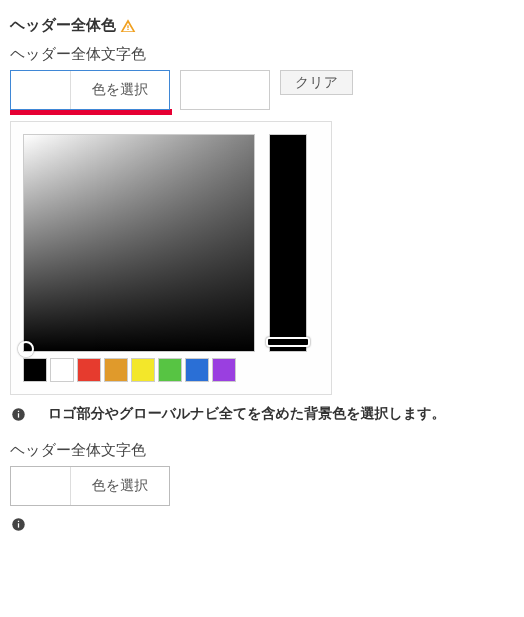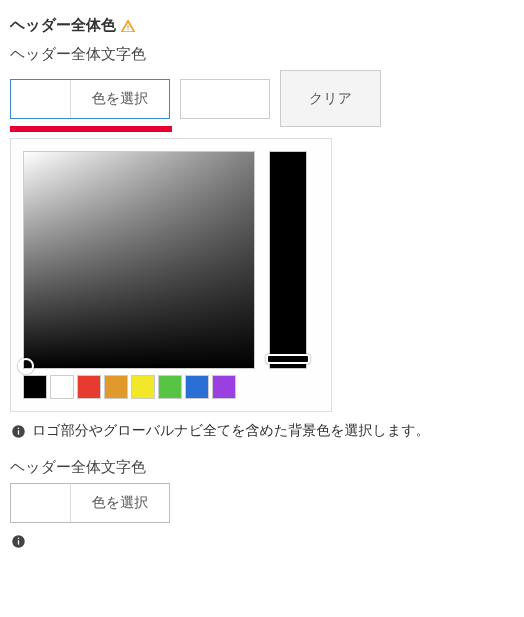--- a/index.html
+++ b/index.html
@@ -26,21 +26,21 @@
     align-items: center; justify-content: center;
   }
   .warn-icon svg { width: 16px; height: 16px; }
   .field-label {
     font-size: 15px;
     color: #444;
     margin-bottom: 6px;
   }
   .color-row {
     display: flex;
-    align-items: center;
+    align-items: flex-start;
     gap: 10px;
     margin-bottom: 0;
   }
   .color-select-btn {
     display: flex;
     align-items: stretch;
     border: 1px solid #bbb;
     background: #fff;
     height: 40px;
     min-width: 160px;
@@ -66,22 +66,22 @@
   .color-text-input {
     border: 1px solid #ccc;
     height: 40px;
     width: 90px;
     padding: 4px 8px;
     font-size: 14px;
   }
   .clear-btn {
     border: 1px solid #ccc;
     background: #f4f4f4;
-    height: 57px;
-    padding: 0 28px;
+    height: 25px;
+    padding: 0 14px;
     font-size: 14px;
     color: #555;
     cursor: pointer;
   }
   .red-underline {
     height: 6px;
     background: #e60033;
     width: 162px;
     margin-top: -1px;
     margin-bottom: 6px;
@@ -147,21 +147,22 @@
     width: 24px; height: 24px;
     border: 1px solid #ccc;
     cursor: pointer;
   }
   .help-line {
     margin: 10px 0 18px 0;
     font-size: 14px;
     color: #333;
     display: flex;
     align-items: center;
-    gap: 6px;
+    gap: 22px;
+    font-weight: bold;
   }
   .info-icon {
     display: inline-flex;
     width: 16px; height: 16px;
     align-items: center; justify-content: center;
     flex-shrink: 0;
   }
   .info-icon svg { width: 15px; height: 15px; }
   .group2 { }
 </style>

